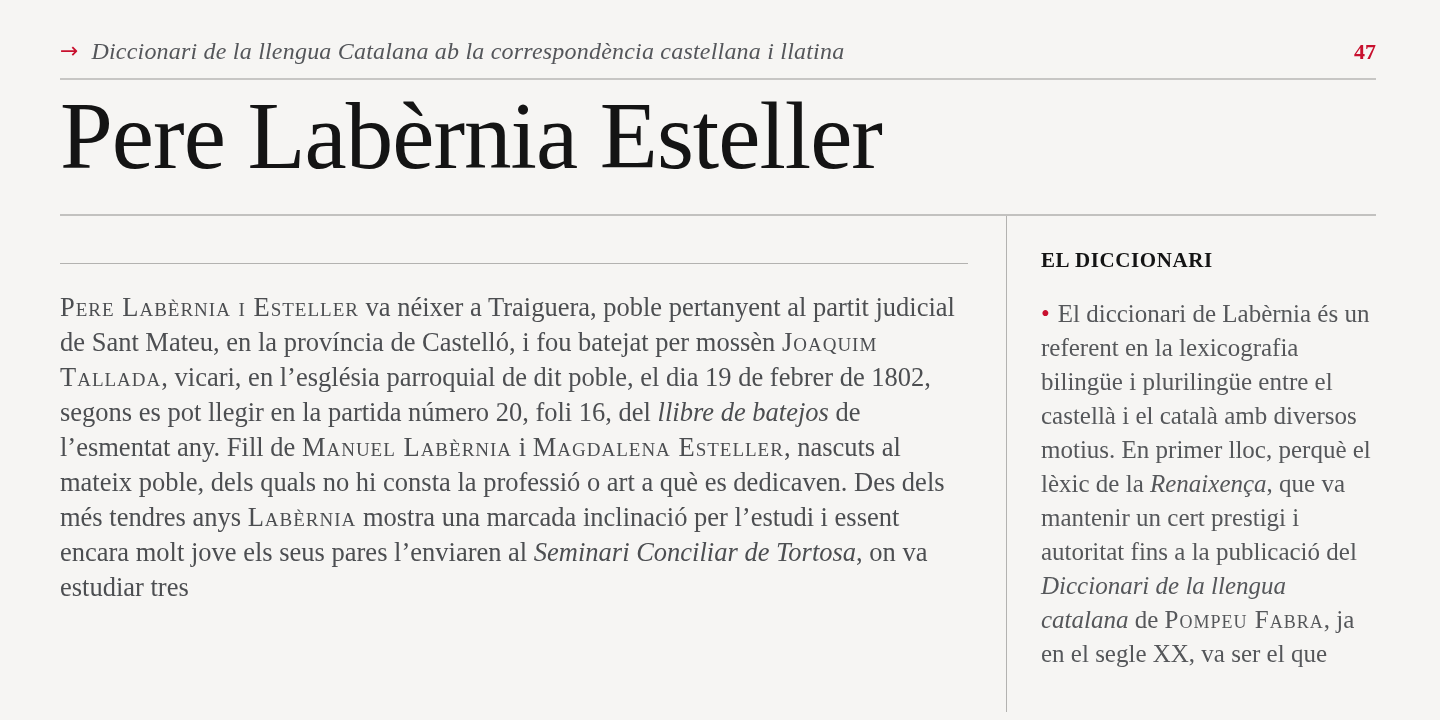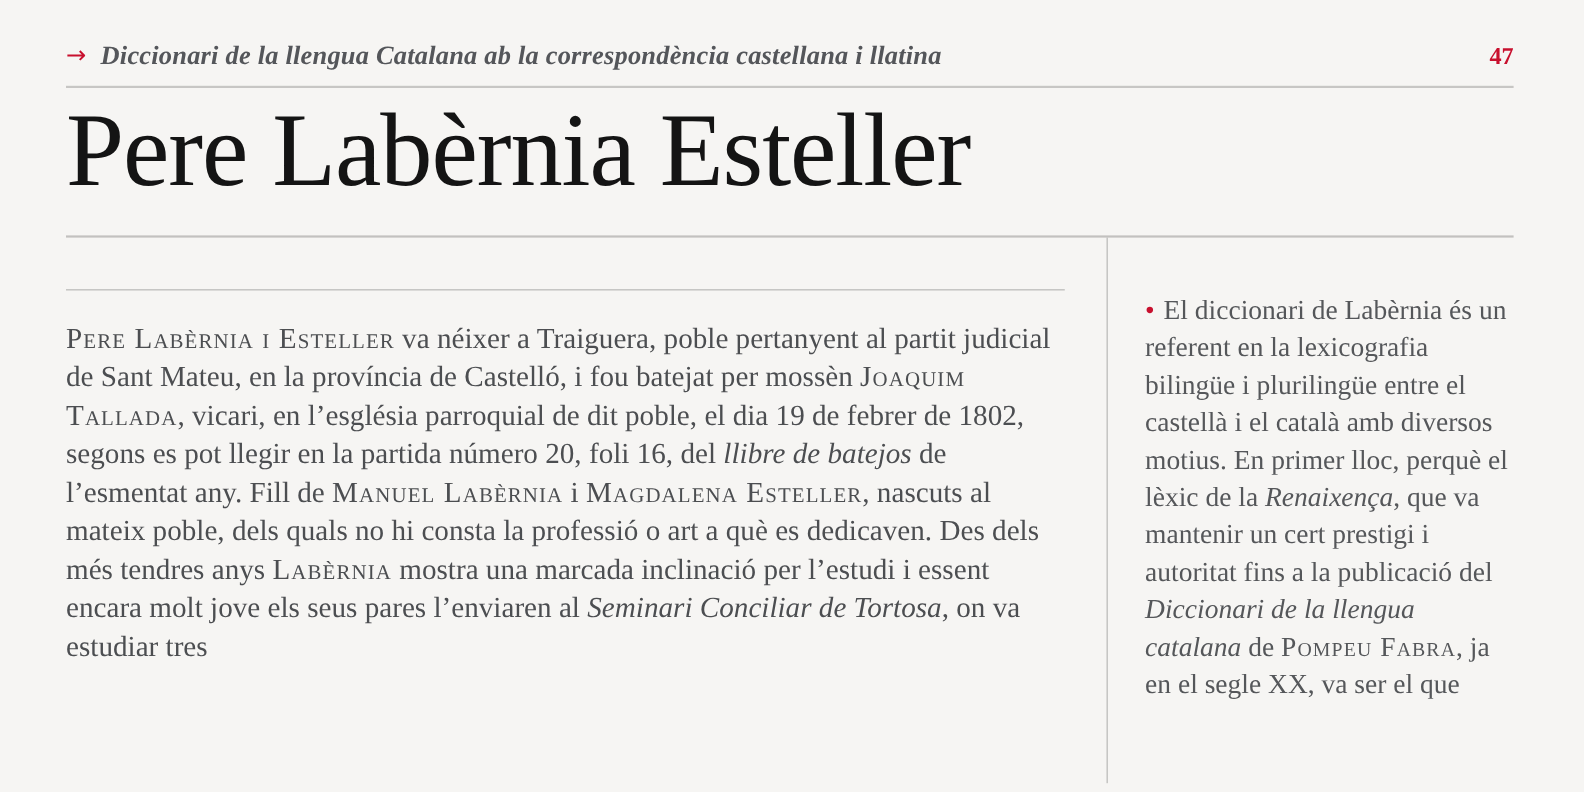--- a/index.html
+++ b/index.html
@@ -32,21 +32,21 @@
   }
   .arrow {
     color: #c8102e;
     font-size: 22px;
     font-family: "DejaVu Sans", sans-serif;
     position: relative;
     top: -1px;
   }
   .running-title {
     font-style: italic;
-    font-weight: 700;
+    font-weight: 400;
     font-size: 24px;
     color: #54565a;
     letter-spacing: 0.2px;
   }
   .page-number {
     font-weight: 700;
     font-size: 22px;
     color: #c8102e;
   }
   .rule { border: none; margin: 0; }
@@ -137,20 +137,21 @@
   <hr class="rule rule-title">
 
   <div class="columns">
 
     <div class="main">
       <hr class="rule rule-lead">
       <p class="bodytext"><span class="seg-smallcaps">Pere Labèrnia i Esteller</span><span class="seg-normal"> va néixer a Traiguera, poble pertanyent al partit judicial de Sant Mateu, en la província de Castelló, i fou batejat per mossèn </span><span class="seg-smallcaps">Joaquim Tallada</span><span class="seg-normal">, vicari, en l’església parroquial de dit poble, el dia 19 de febrer de 1802, segons es pot llegir en la partida número 20, foli 16, del </span><span class="seg-italic">llibre de batejos</span><span class="seg-normal"> de l’esmentat any. Fill de </span><span class="seg-smallcaps">Manuel Labèrnia</span><span class="seg-normal"> i </span><span class="seg-smallcaps">Magdalena Esteller</span><span class="seg-normal">, nascuts al mateix poble, dels quals no hi consta la professió o art a què es dedicaven. Des dels més tendres anys </span><span class="seg-smallcaps">Labèrnia</span><span class="seg-normal"> mostra una marcada inclinació per l’estudi i essent encara molt jove els seus pares l’enviaren al </span><span class="seg-italic">Seminari Conciliar de Tortosa</span><span class="seg-normal">, on va estudiar tres</span></p>
     </div>
 
     <aside class="sidebar">
+      <h2 class="sidebar-heading">EL DICCIONARI</h2>
       <p class="sidebar-text">
         <span class="bullet">•</span><span><span class="seg-normal">El diccionari de Labèrnia és un referent en la lexicografia bilingüe i plurilingüe entre el castellà i el català amb diversos motius. En primer lloc, perquè el lèxic de la </span><span class="seg-italic">Renaixença</span><span class="seg-normal">, que va mantenir un cert prestigi i autoritat fins a la publicació del </span><span class="seg-italic">Diccionari de la llengua catalana</span><span class="seg-normal"> de </span><span class="seg-smallcaps">Pompeu Fabra</span><span class="seg-normal">, ja en el segle XX, va ser el que</span></span>
       </p>
     </aside>
 
   </div>
 
 </div>
 
 </body></html>

